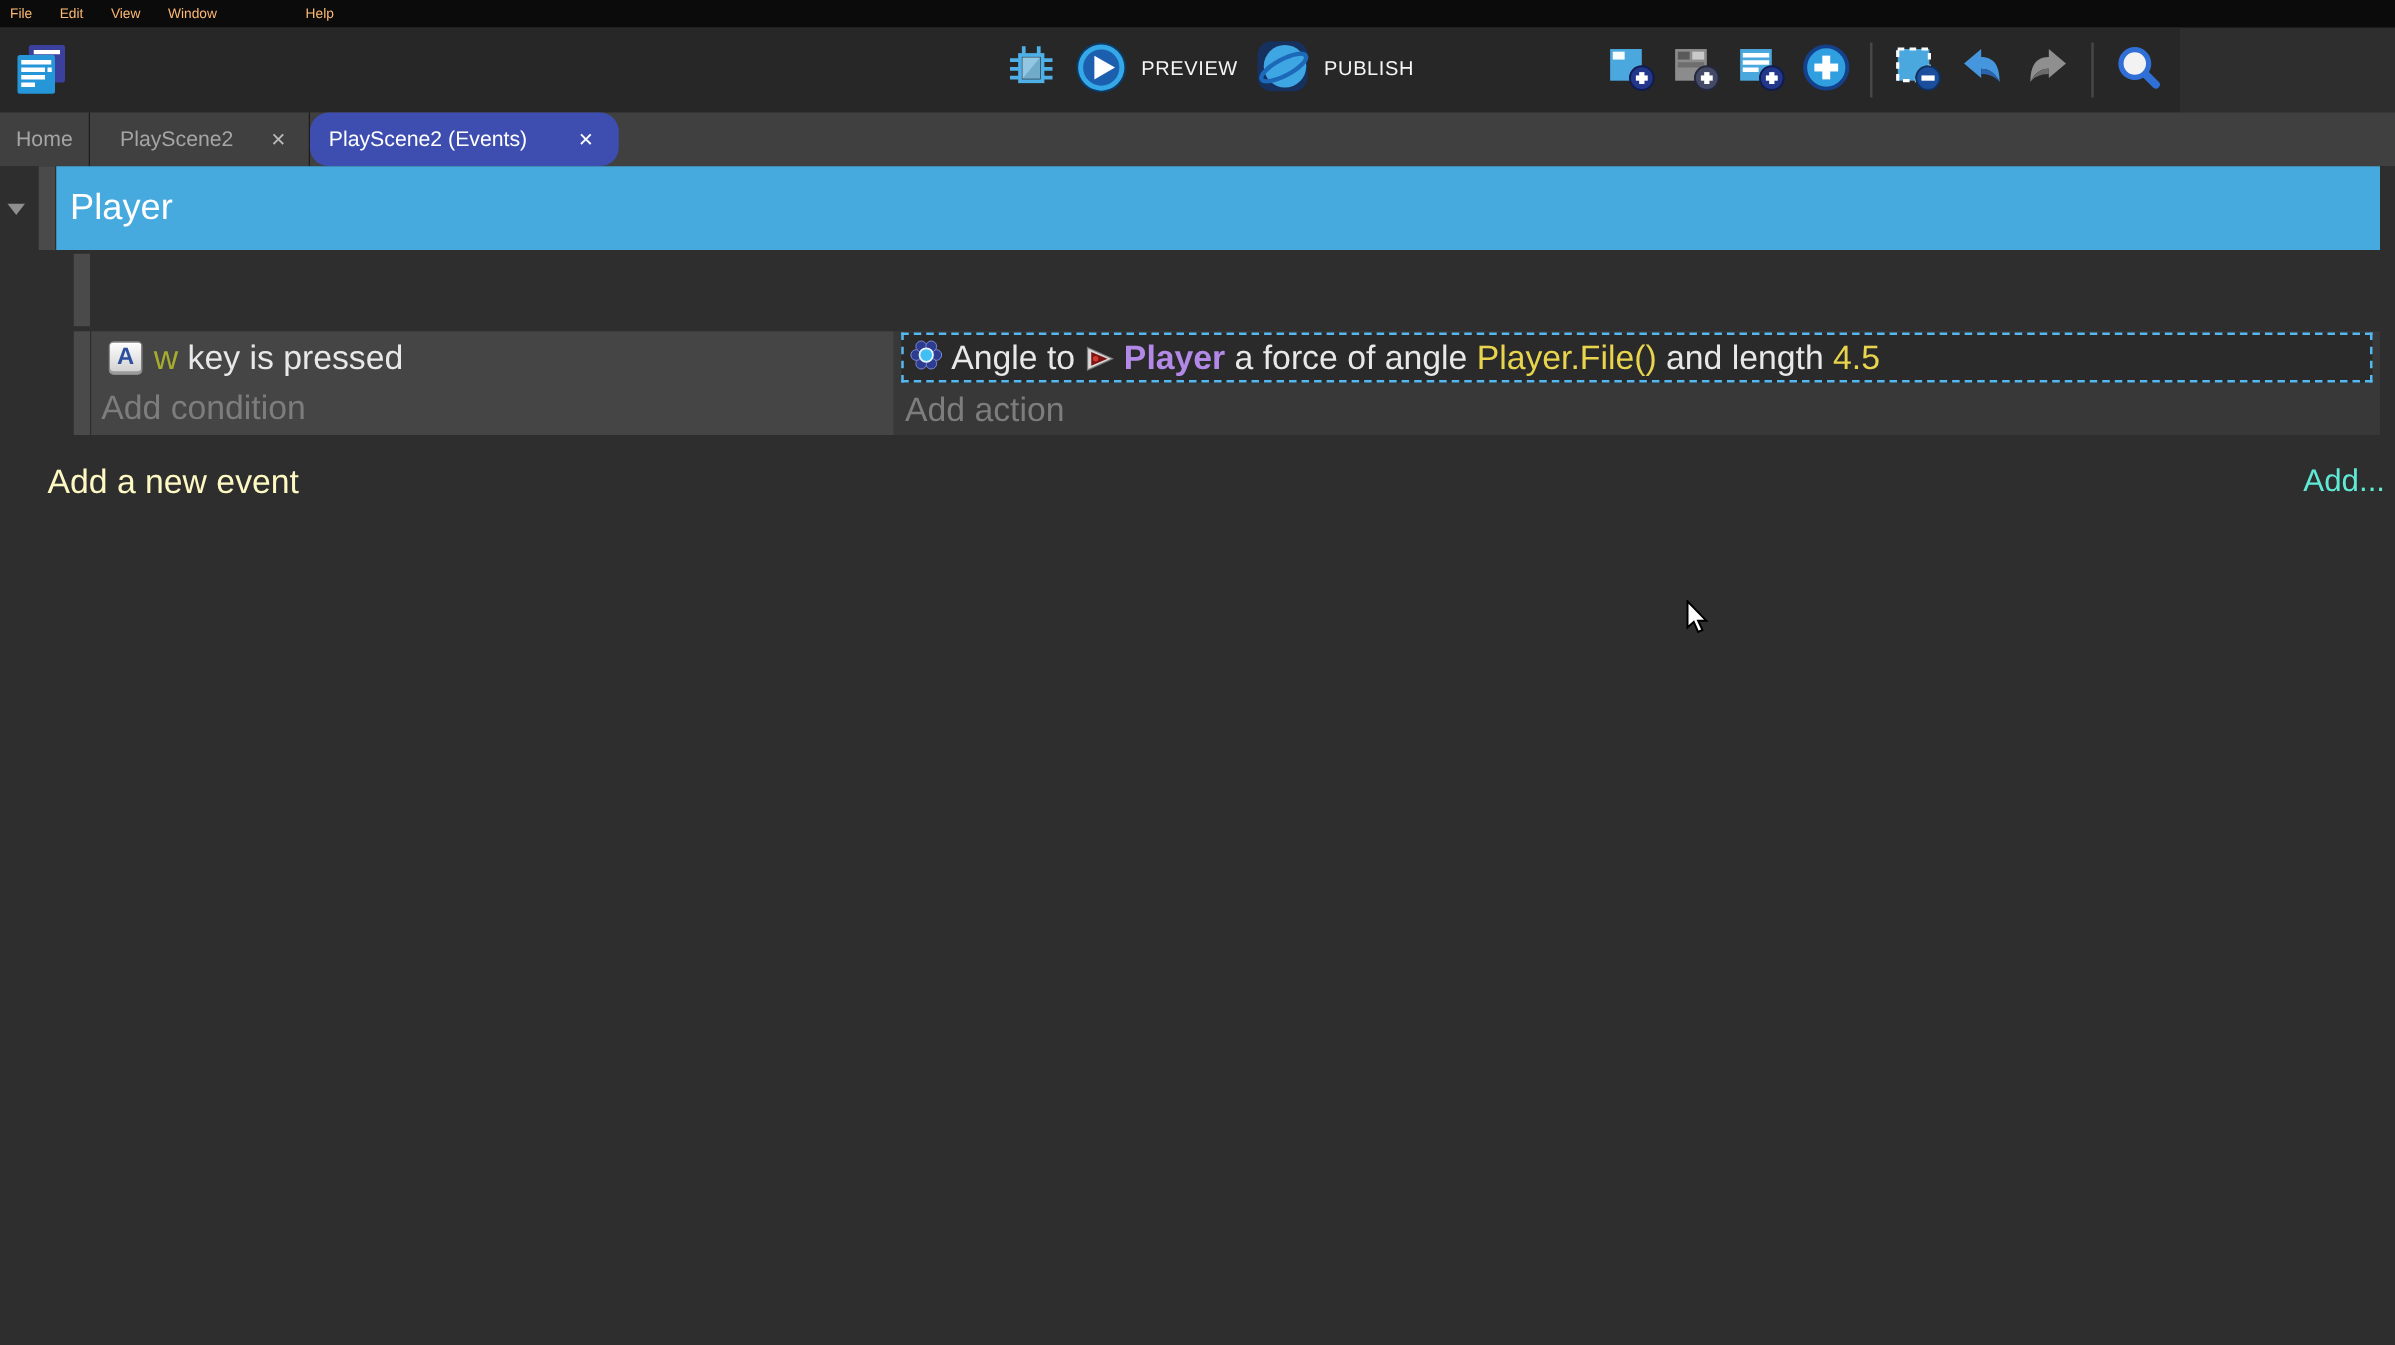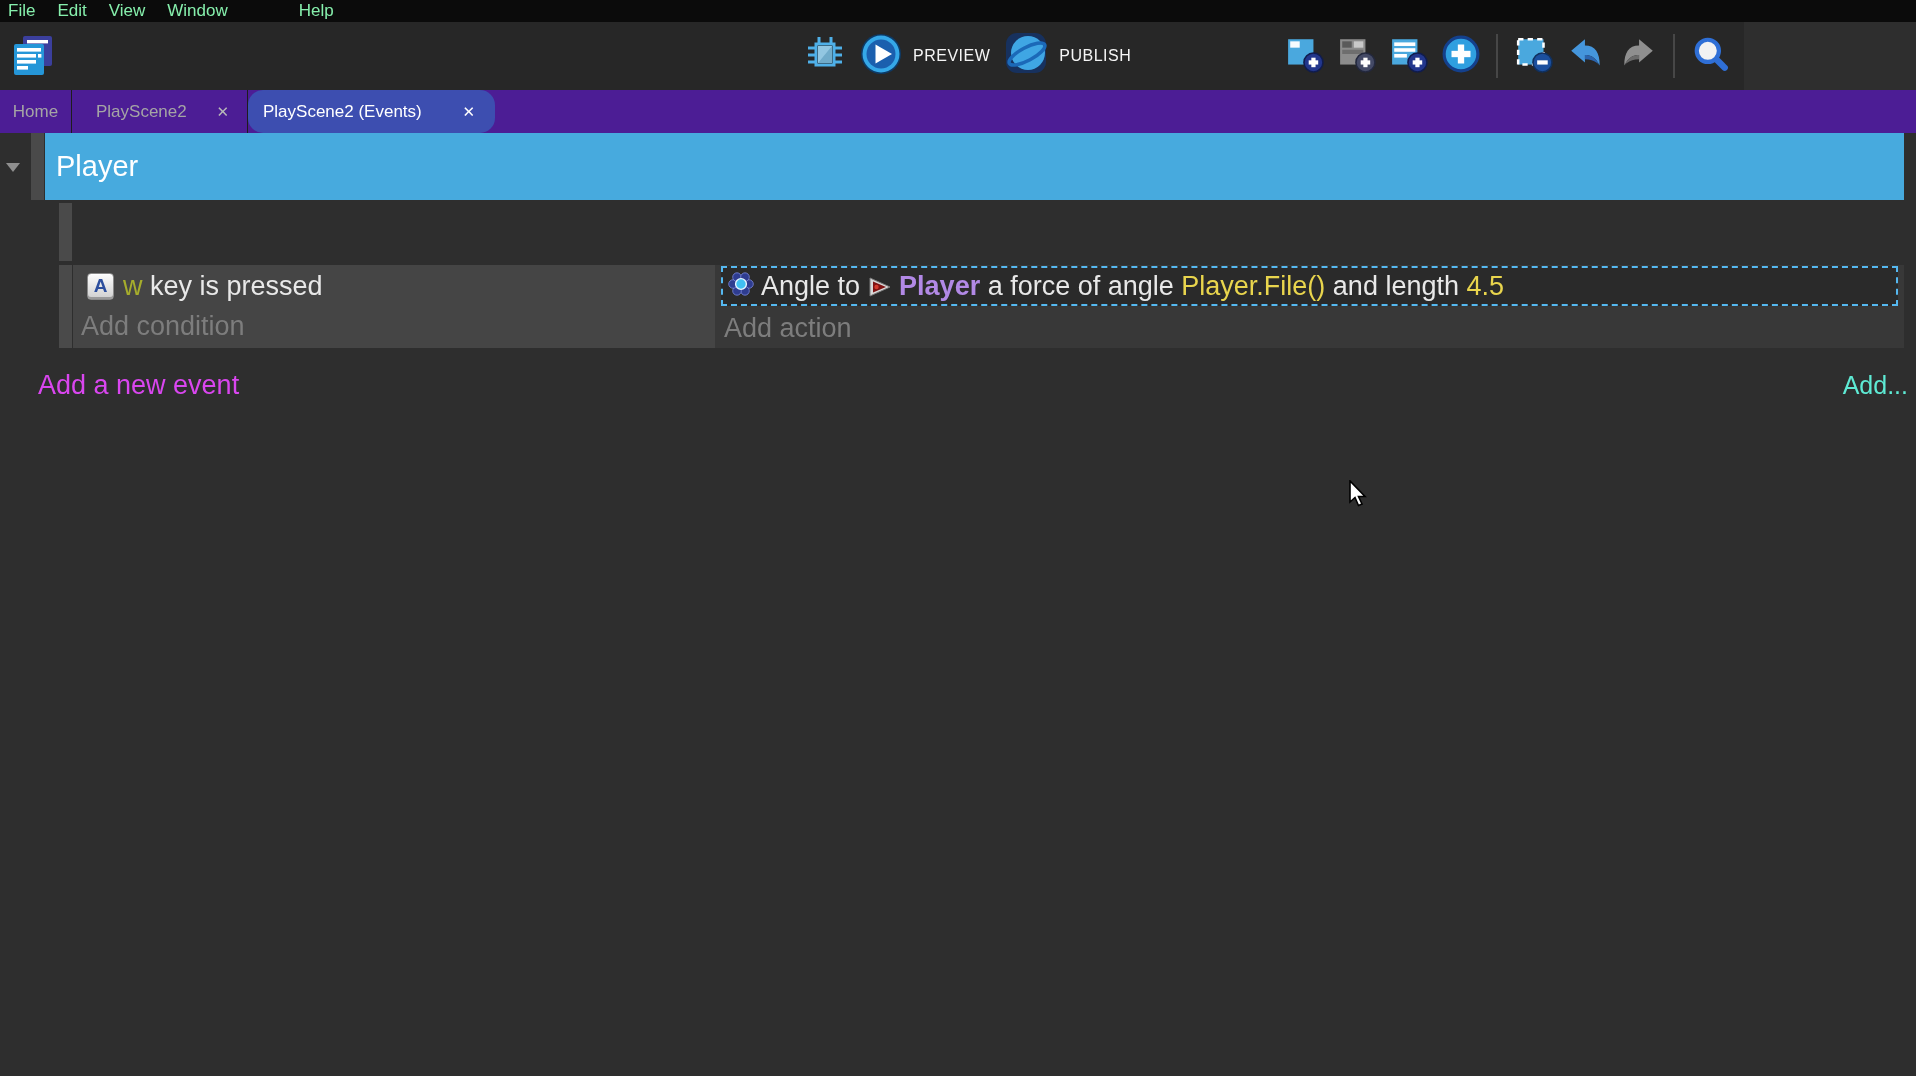--- a/index.html
+++ b/index.html
@@ -3,38 +3,38 @@
 <meta charset="utf-8">
 <style>
   * { margin:0; padding:0; box-sizing:border-box; }
   html,body { width:1916px; height:1076px; overflow:hidden; background:#2e2e2e;
               font-family:"Liberation Sans","DejaVu Sans",sans-serif; cursor:default; }
   .app { position:relative; width:1916px; height:1076px; }
 
   
   .menubar { position:absolute; left:0; top:0; width:1916px; height:22px;
              background:#0b0b0b; display:flex; align-items:center; }
-  .mi { color:#86efac; font-size:17px; padding:0 11px; line-height:22px; }
+  .mi { color:#fdba74; font-size:11px; padding:0 11px; line-height:22px; }
   .mi:first-child { padding-left:8px; }
   .mi-window { padding-right:22px; }
   .mi-help { margin-left:38px; }
 
   
   .toolbar { position:absolute; left:0; top:22px; width:1744px; height:68px; background:#272727; }
   .logo-btn { position:absolute; left:10px; top:11px; width:46px; height:48px; }
   .tb-center { position:absolute; left:805px; top:0; height:68px; display:flex; align-items:center; gap:15px; }
   .tb-btn { display:flex; align-items:center; gap:10px; }
   .tb-label { color:#f5f5f5; font-size:16px; letter-spacing:.5px; }
   .tb-right { position:absolute; right:14px; top:0; height:68px; display:flex; align-items:center; gap:13px; }
   .tb-ic { width:39px; height:39px; display:flex; align-items:center; justify-content:center; }
   .tb-sep { width:2px; height:44px; background:#474747; margin:0 3px; }
 
   
   .tabbar { position:absolute; left:0; top:90px; width:1916px; height:43px;
-            background:#4c1d95; display:flex; }
+            background:#404040; display:flex; }
   .tab { display:flex; align-items:center; height:43px; font-size:17px; color:#a5a5a5;
          border-right:1px solid #1d1d1d; }
   .tab-home { width:72px; justify-content:center; }
   .tab-mid { width:176px; padding:0 14px 0 24px; justify-content:space-between; }
   .tab-active { width:247px; padding:0 16px 0 15px; justify-content:space-between;
                 background:#3d4eb0; color:#ffffff; border-right:none;border-radius:15px; }
   .tab-close { font-size:15px; color:#b9b9b9; padding:2px 4px; }
   .tab-active .tab-close { color:#ffffff; }
 
   
@@ -67,21 +67,21 @@
   .cond-add { padding-left:8px; height:38px; display:flex; align-items:center; }
 
   .act-cell { position:absolute; left:715px; top:0; width:1189px; height:83px; background:#383838; }
   .act-sel { position:absolute; left:6px; top:1px; width:1177px; height:40px; background:#2a2a2a;
              border:2px dashed #55b8f0; display:flex; align-items:center; padding-left:5px; gap:7px; }
   .t-object { color:#b289e6; font-weight:bold; }
   .t-expr { color:#e9d54d; }
   .act-add { position:absolute; left:9px; top:45px; height:36px; display:flex; align-items:center; }
 
   .addnew-row { position:absolute; left:0; top:230px; width:1916px; height:44px; }
-  .addnew { position:absolute; left:38px; top:0; font-size:27px; color:#d946ef; line-height:44px; }
+  .addnew { position:absolute; left:38px; top:0; font-size:27px; color:#fef9c3; line-height:44px; }
   .addmore { position:absolute; right:8px; top:0; font-size:25px; color:#5eead4; line-height:44px; }
 
   .cursor { position:absolute; left:1348px; top:347px; }
 </style>
 </head>
 <body>
 
 <div class="app">
 
   <div class="menubar">

